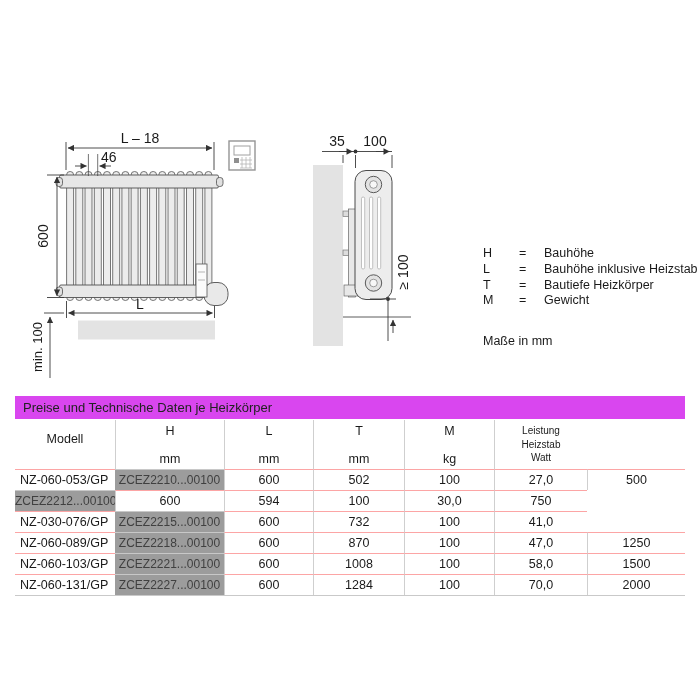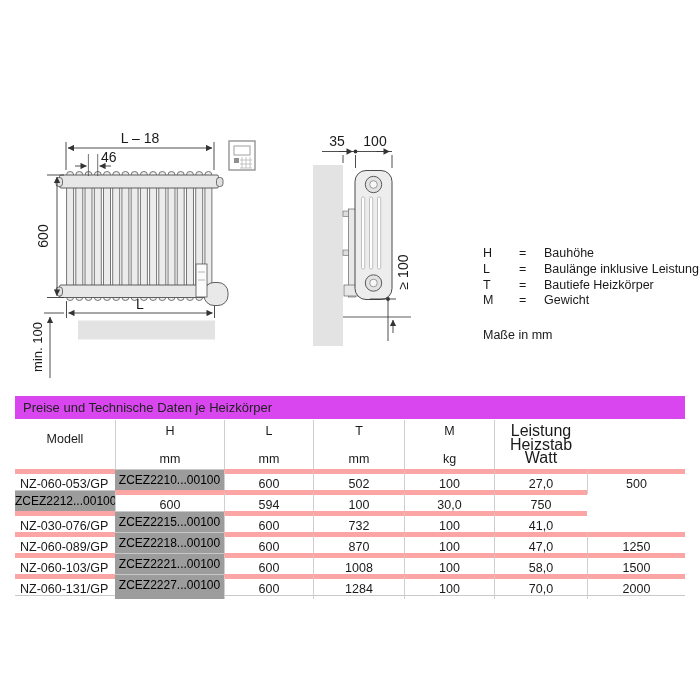--- a/index.html
+++ b/index.html
@@ -8,42 +8,42 @@
   svg{position:absolute;left:0;top:0;}
   svg text{font-family:"Liberation Sans",sans-serif;fill:#1a1a1a;}
   .dimtxt{font-size:14px;}
   .dimtxt-s{font-size:13px;}
 
   
   .legend{position:absolute;left:483px;top:246px;font-size:12.5px;line-height:15.8px;}
   .legend-row{display:flex;}
   .legend-sym{width:36px;}
   .legend-eq{width:25px;}
-  .legend-note{margin-top:19px;}
+  .legend-note{margin-top:25px;}
 
   
   .dtable{position:absolute;left:15px;top:396px;width:670px;font-size:12.5px;}
   .t-title{height:24px;background:#d946ef;display:flex;align-items:center;
            padding-left:8px;box-sizing:border-box;font-size:13px;color:#222;
            border-bottom:1px solid #fff;}
   .t-head,.trow{display:grid;grid-template-columns:100px 109px 89px 91px 90px 93px 98px;}
   .t-head{height:49px;}
   .t-head>div{box-sizing:border-box;}
   .h-model{text-align:center;padding-top:12px;}
   .h-edi{background:#8a8a8a;color:#fff;text-align:center;font-size:12px;line-height:14px;padding-top:4px;}
   .h-edi sup{font-size:8.5px;}
   .h-dim{display:flex;flex-direction:column;justify-content:space-between;
          align-items:center;padding:4px 0 3px 0;}
-  .h-power{text-align:center;font-size:16px;line-height:13.5px;padding-top:4px;}
+  .h-power{text-align:center;font-size:10px;line-height:13.5px;padding-top:4px;}
   .vline{border-left:1px solid #cfcfcf;}
   .tbody{border-bottom:1px solid #c9c9c9;}
   .trow{height:21px;line-height:20px;}
-  .trow>div{box-sizing:border-box;border-top:5px solid #fca5a5;}
+  .trow>div{box-sizing:border-box;border-top:1px solid #fca5a5;}
   .c-model{padding-left:5px;}
-  .c-edi{background:#9c9c9c;color:#000000;text-align:center;font-size:12px;
+  .c-edi{background:#9c9c9c;color:#404040;text-align:center;font-size:12px;
          border-top:1px solid rgba(255,255,255,.45) !important;}
   .c-num{text-align:center;}
 </style>
 </head>
 <body>
 
 <div class="page">
 
   <svg width="700" height="392" viewBox="0 0 700 392">
     <defs>
@@ -192,21 +192,21 @@
 
   <div class="legend">
     <div class="legend-row">
       <span class="legend-sym">H</span>
       <span class="legend-eq">=</span>
       <span>Bauhöhe</span>
     </div>
     <div class="legend-row">
       <span class="legend-sym">L</span>
       <span class="legend-eq">=</span>
-      <span>Baulänge inklusive Leistung</span>
+      <span>Bauhöhe inklusive Heizstab</span>
     </div>
     <div class="legend-row">
       <span class="legend-sym">T</span>
       <span class="legend-eq">=</span>
       <span>Bautiefe Heizkörper</span>
     </div>
     <div class="legend-row">
       <span class="legend-sym">M</span>
       <span class="legend-eq">=</span>
       <span>Gewicht</span>

